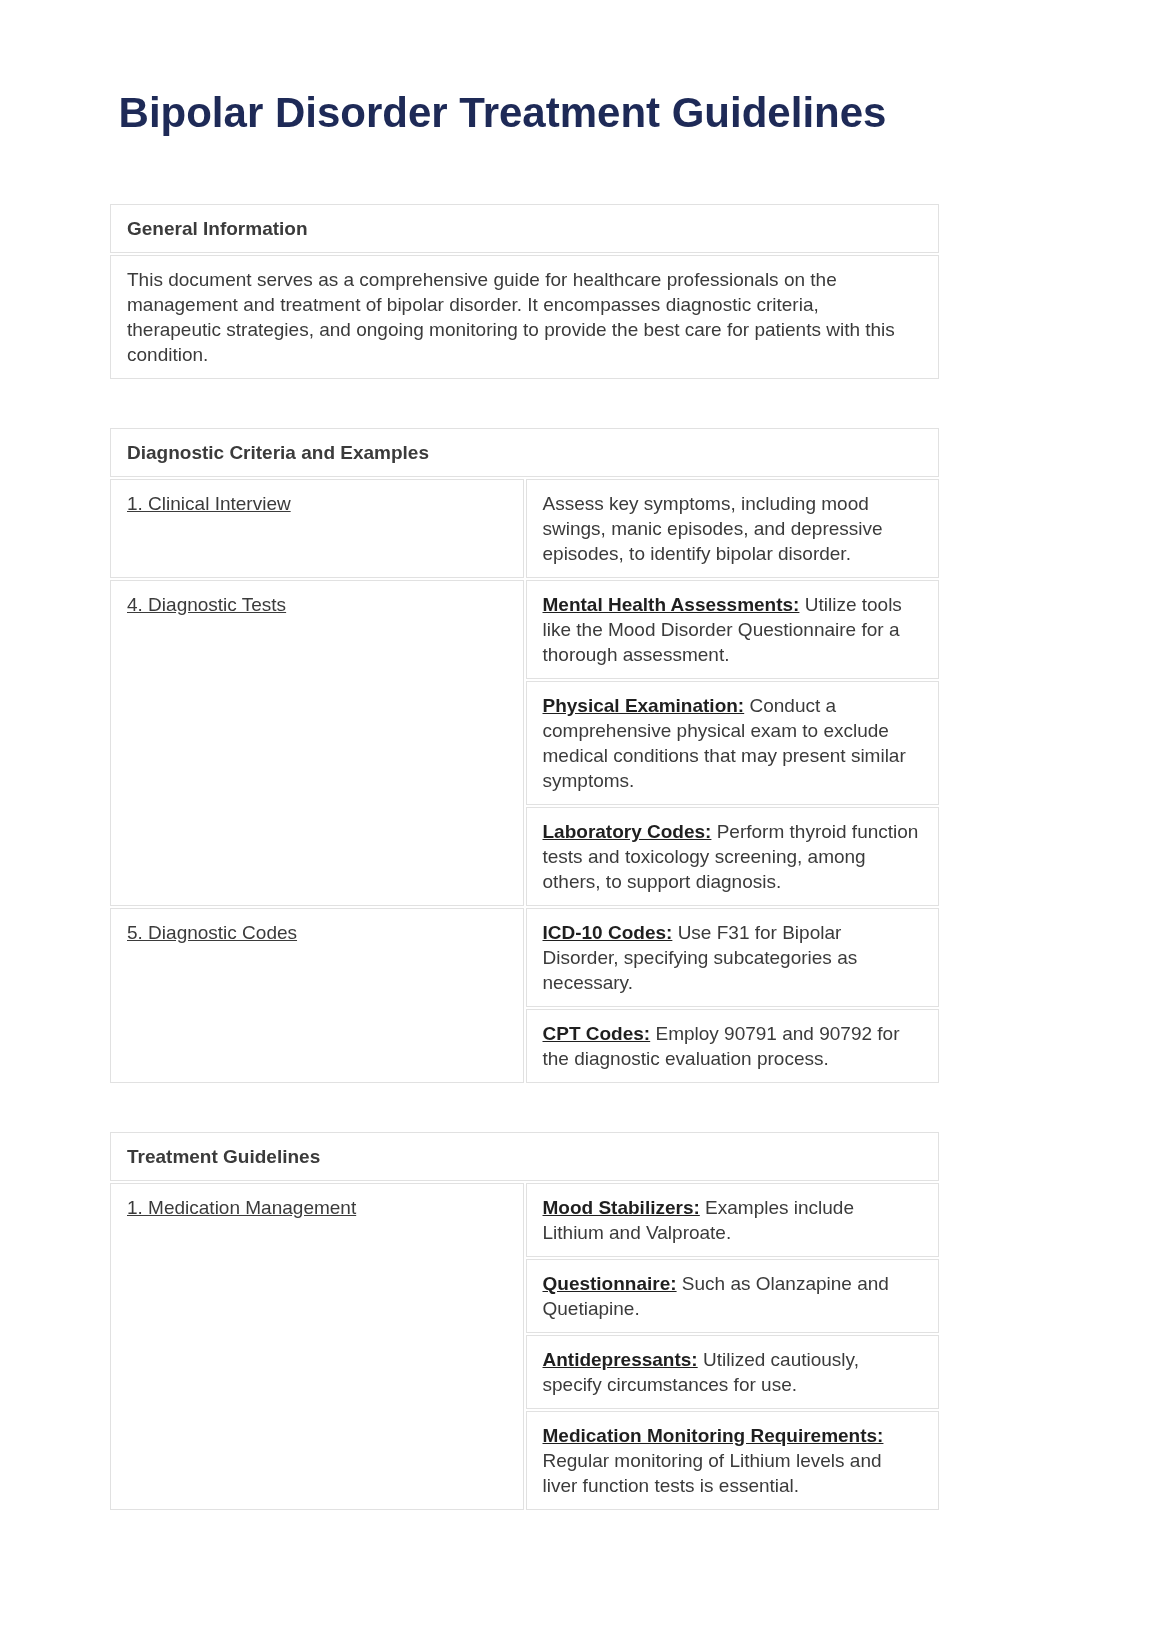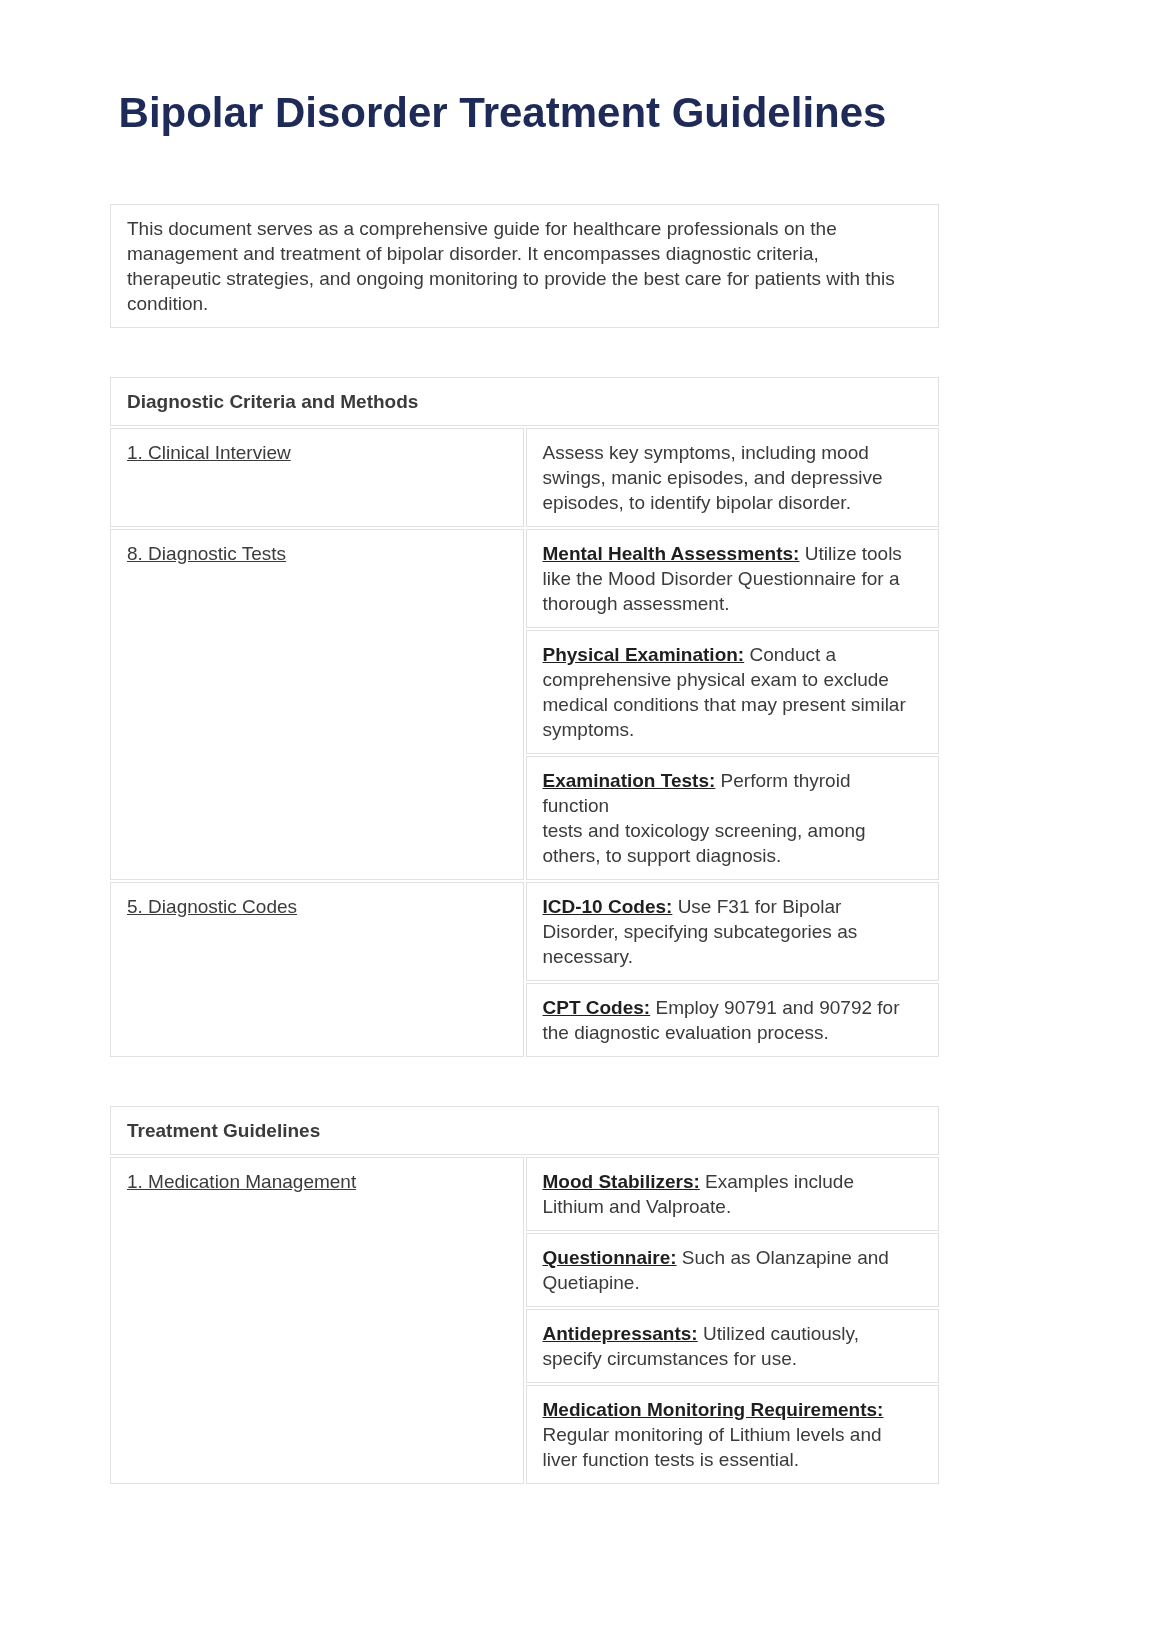--- a/index.html
+++ b/index.html
@@ -65,52 +65,55 @@
 </style>
 </head>
 <body>
 
 <div class="page">
   <h1 class="doc-title">Bipolar Disorder Treatment Guidelines</h1>
   <div id="sections">
       <table class="doc-table">
         <tbody>
           <tr>
+            <td class="tbl-header" colspan="2">General Information</td>
+          </tr>
+          <tr>
             <td class="cell-detail" colspan="2">This document serves as a comprehensive guide for healthcare professionals on the
 management and treatment of bipolar disorder. It encompasses diagnostic criteria,
 therapeutic strategies, and ongoing monitoring to provide the best care for patients with this
 condition.</td>
           </tr>
         </tbody>
       </table>
       <table class="doc-table">
         <tbody>
           <tr>
-            <td class="tbl-header" colspan="2">Diagnostic Criteria and Methods</td>
+            <td class="tbl-header" colspan="2">Diagnostic Criteria and Examples</td>
           </tr>
           <tr>
             <td class="cell-label" rowspan="1">1. Clinical Interview</td>
             <td class="cell-detail">Assess key symptoms, including mood
 swings, manic episodes, and depressive
 episodes, to identify bipolar disorder.</td>
           </tr>
           <tr>
-            <td class="cell-label" rowspan="3">8. Diagnostic Tests</td>
+            <td class="cell-label" rowspan="3">4. Diagnostic Tests</td>
             <td class="cell-detail"><b>Mental Health Assessments:</b> Utilize tools
 like the Mood Disorder Questionnaire for a
 thorough assessment.</td>
           </tr>
           <tr>
             <td class="cell-detail"><b>Physical Examination:</b> Conduct a
 comprehensive physical exam to exclude
 medical conditions that may present similar
 symptoms.</td>
           </tr>
           <tr>
-            <td class="cell-detail"><b>Examination Tests:</b> Perform thyroid function
+            <td class="cell-detail"><b>Laboratory Codes:</b> Perform thyroid function
 tests and toxicology screening, among
 others, to support diagnosis.</td>
           </tr>
           <tr>
             <td class="cell-label" rowspan="2">5. Diagnostic Codes</td>
             <td class="cell-detail"><b>ICD-10 Codes:</b> Use F31 for Bipolar
 Disorder, specifying subcategories as
 necessary.</td>
           </tr>
           <tr>

